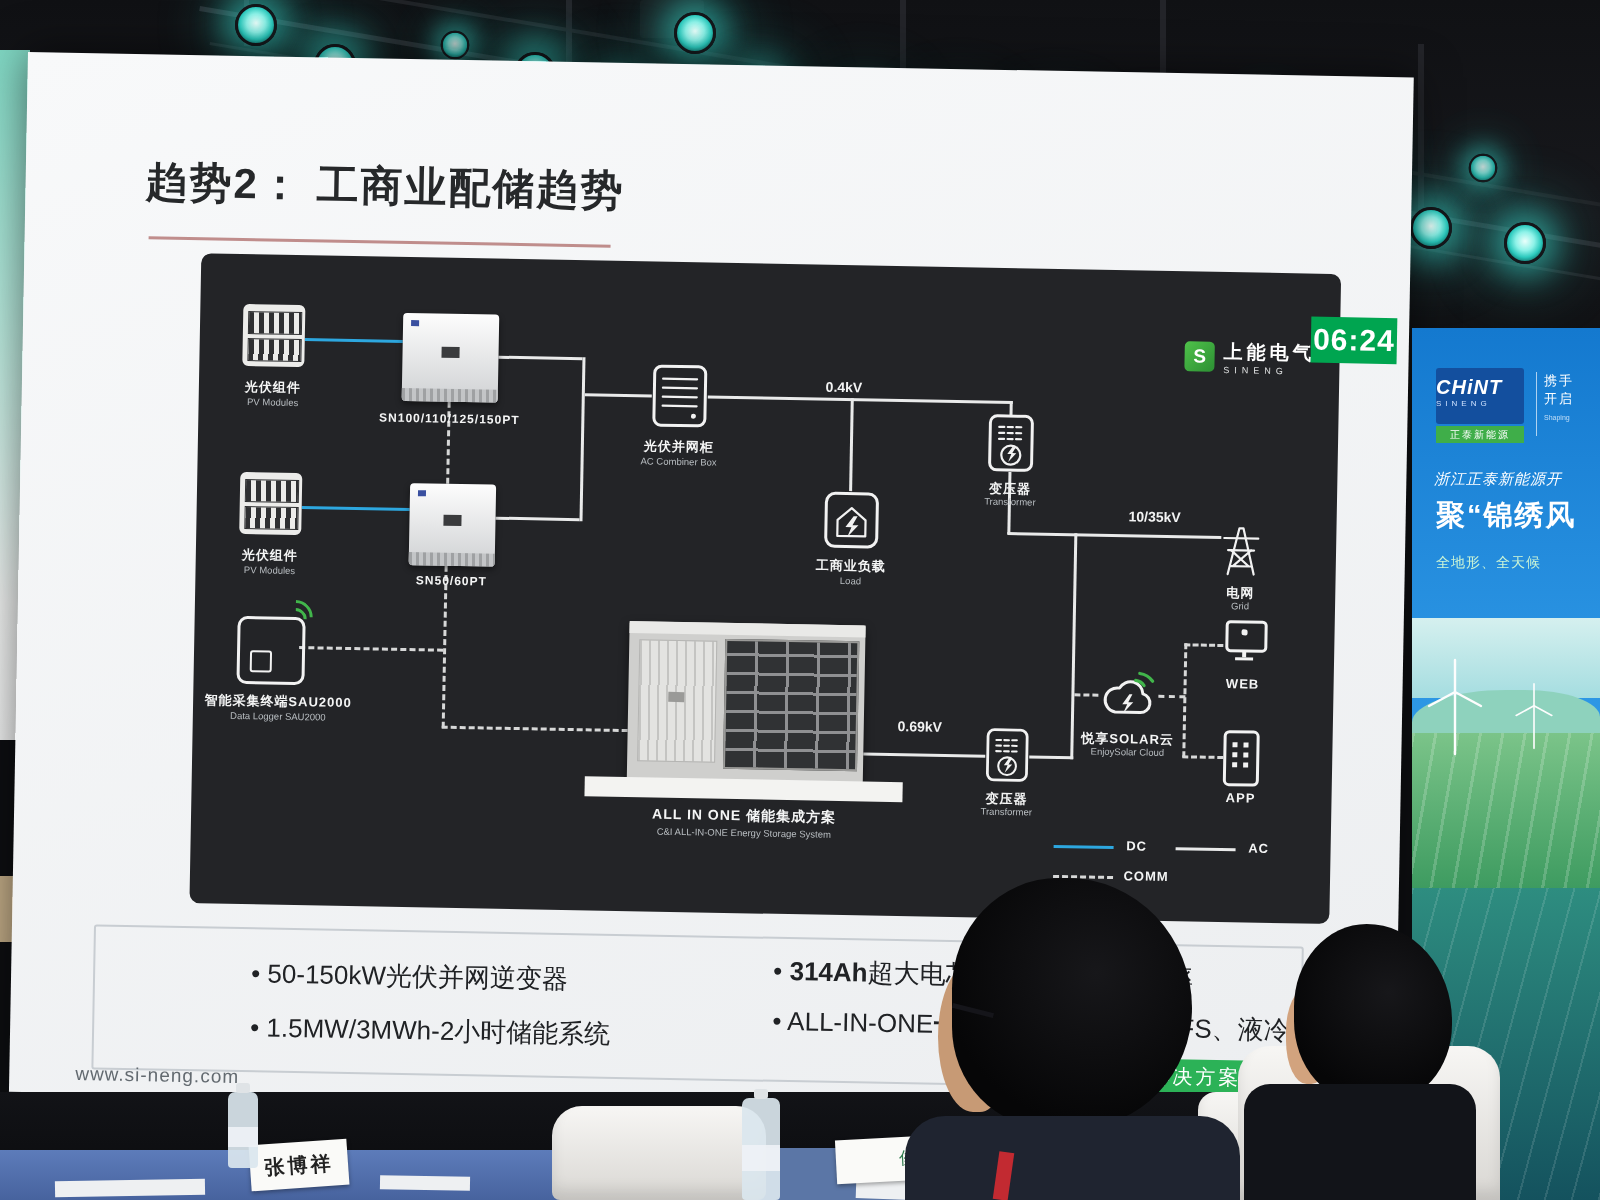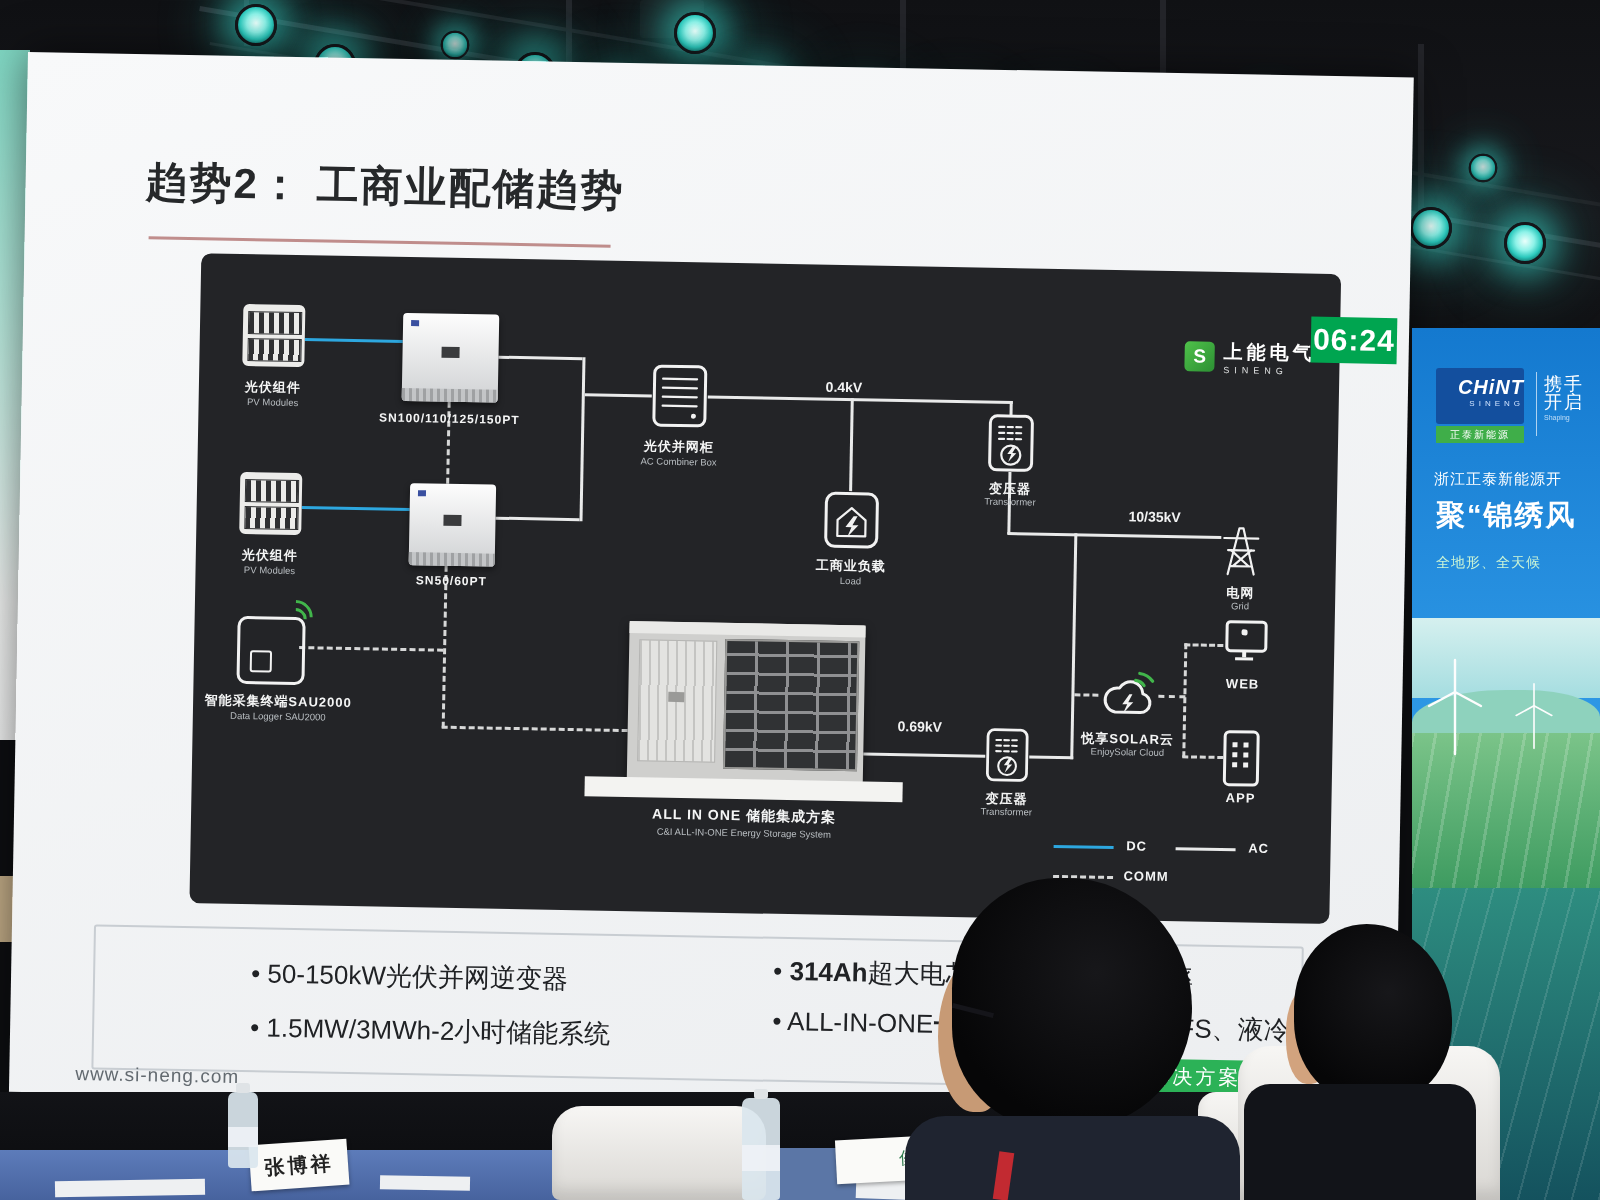--- a/index.html
+++ b/index.html
@@ -104,29 +104,29 @@
   .bullet::before{content:"•  ";font-size:26px;}
   .frag{position:absolute;font-size:26px;color:#202225;white-space:nowrap;}
   .boldp{font-weight:bold;}
   #highlight{left:1040px;top:986px;width:252px;height:34px;background:#2cb257;color:#fff;
     font-size:20px;line-height:34px;letter-spacing:3px;padding-left:8px;white-space:nowrap;overflow:hidden;}
 
   
   #banner{left:1412px;top:328px;width:188px;height:872px;z-index:2;
     background:linear-gradient(180deg,#1479cf,#2c96e4 40%,#40a8ef);}
   #chint-logo{position:absolute;left:24px;top:40px;width:88px;height:56px;background:#134f9e;border-radius:3px;
-    color:#fff;text-align:right;}
+    color:#fff;text-align:left;}
   #chint-logo .nm{font-size:20px;font-weight:bold;font-style:italic;letter-spacing:1px;margin-top:8px;}
   #chint-logo .en{position:static;transform:none;color:#cfe3ff;font-size:8px;letter-spacing:4px;}
   #chint-green{position:absolute;left:24px;top:98px;width:88px;height:17px;background:#3fae49;color:#fff;
     font-size:10px;letter-spacing:2px;text-align:center;line-height:17px;}
   #bdivider{position:absolute;left:124px;top:44px;width:1px;height:64px;background:rgba(255,255,255,.65);}
-  .ptxt{position:absolute;color:#fff;font-size:18px;letter-spacing:2px;}
+  .ptxt{position:absolute;color:#fff;font-size:13px;letter-spacing:2px;}
   #shaping{position:absolute;left:132px;top:86px;color:#e7f3ff;font-size:7px;opacity:.8;}
-  #bline1{position:absolute;left:22px;top:142px;color:#fff;font-size:15px;letter-spacing:1px;white-space:nowrap;}
+  #bline1{position:absolute;left:22px;top:142px;color:#fff;font-size:15px;letter-spacing:1px;white-space:nowrap;font-style:italic;}
   #bline2{position:absolute;left:24px;top:168px;color:#fff;font-size:29px;font-weight:bold;letter-spacing:2px;white-space:nowrap;}
   #bline3{position:absolute;left:24px;top:226px;color:#ccf5d6;font-size:14px;letter-spacing:1px;white-space:nowrap;}
   .sky{position:absolute;left:0;top:290px;width:188px;height:80px;background:linear-gradient(180deg,#d5f0ef,#a5dde0);}
   .hills{position:absolute;left:0;top:362px;width:188px;height:54px;background:#8ed2bd;border-radius:50% 40% 0 0/60% 50% 0 0;}
   .fields{position:absolute;left:0;top:405px;width:188px;height:160px;
     background:linear-gradient(180deg,#7bc489,#3c9a5f);}
   .fields::after{content:"";position:absolute;inset:0;
     background:repeating-linear-gradient(100deg,rgba(255,255,255,.18) 0 3px,transparent 3px 22px);}
   .aerial{position:absolute;left:0;top:560px;width:188px;height:312px;
     background:linear-gradient(180deg,#2e8d80,#14525e);}

